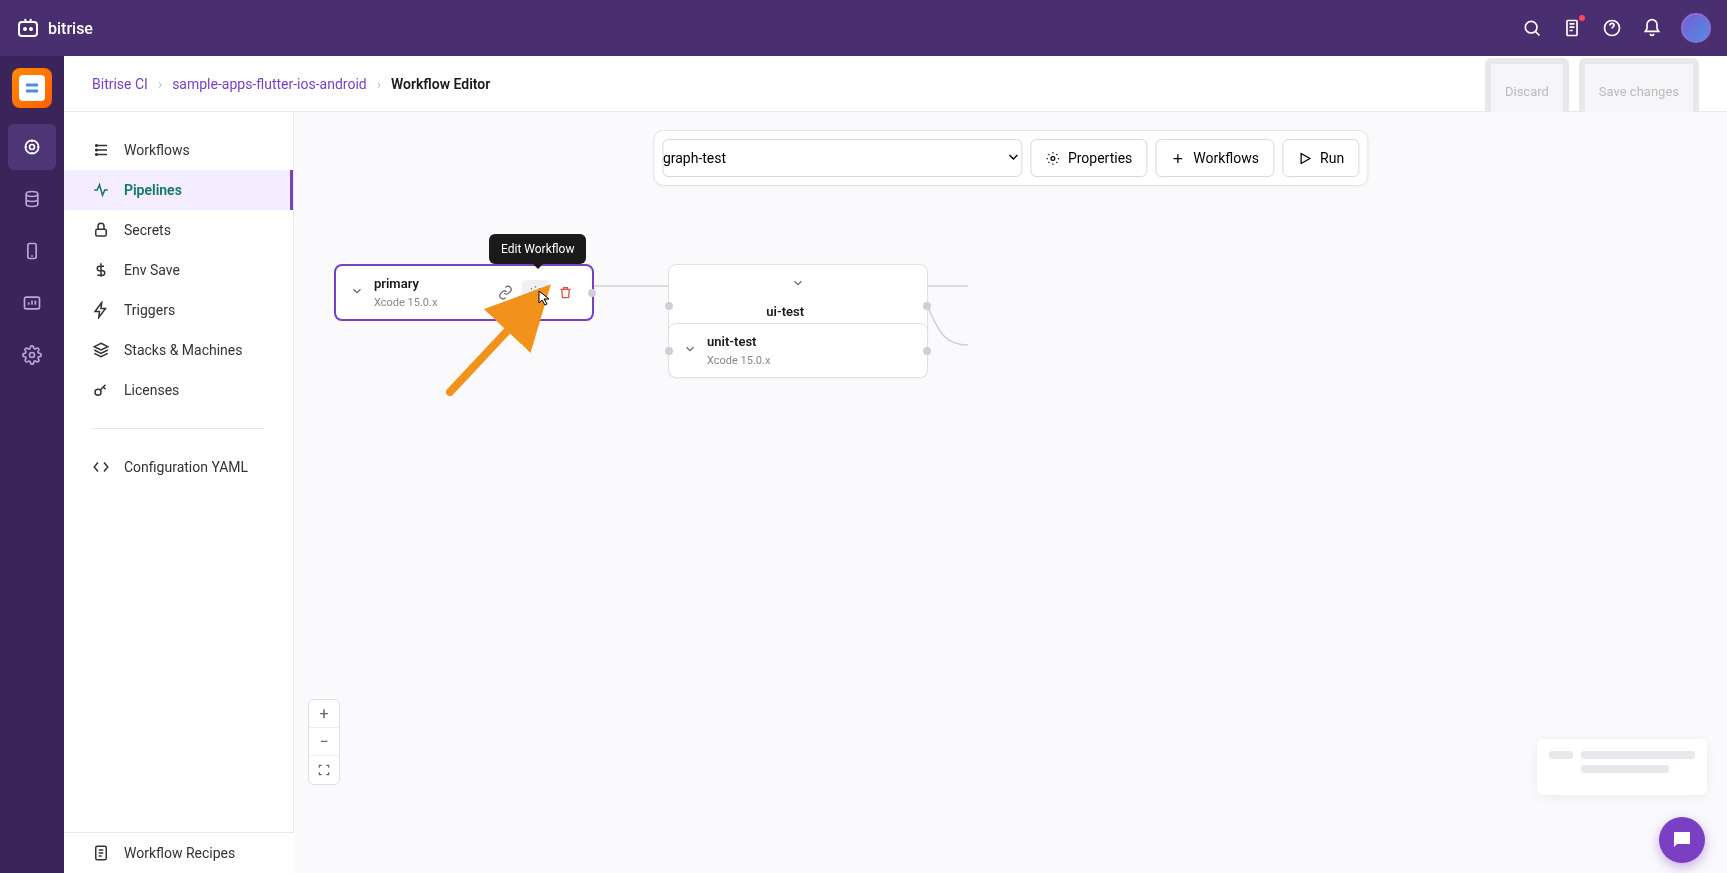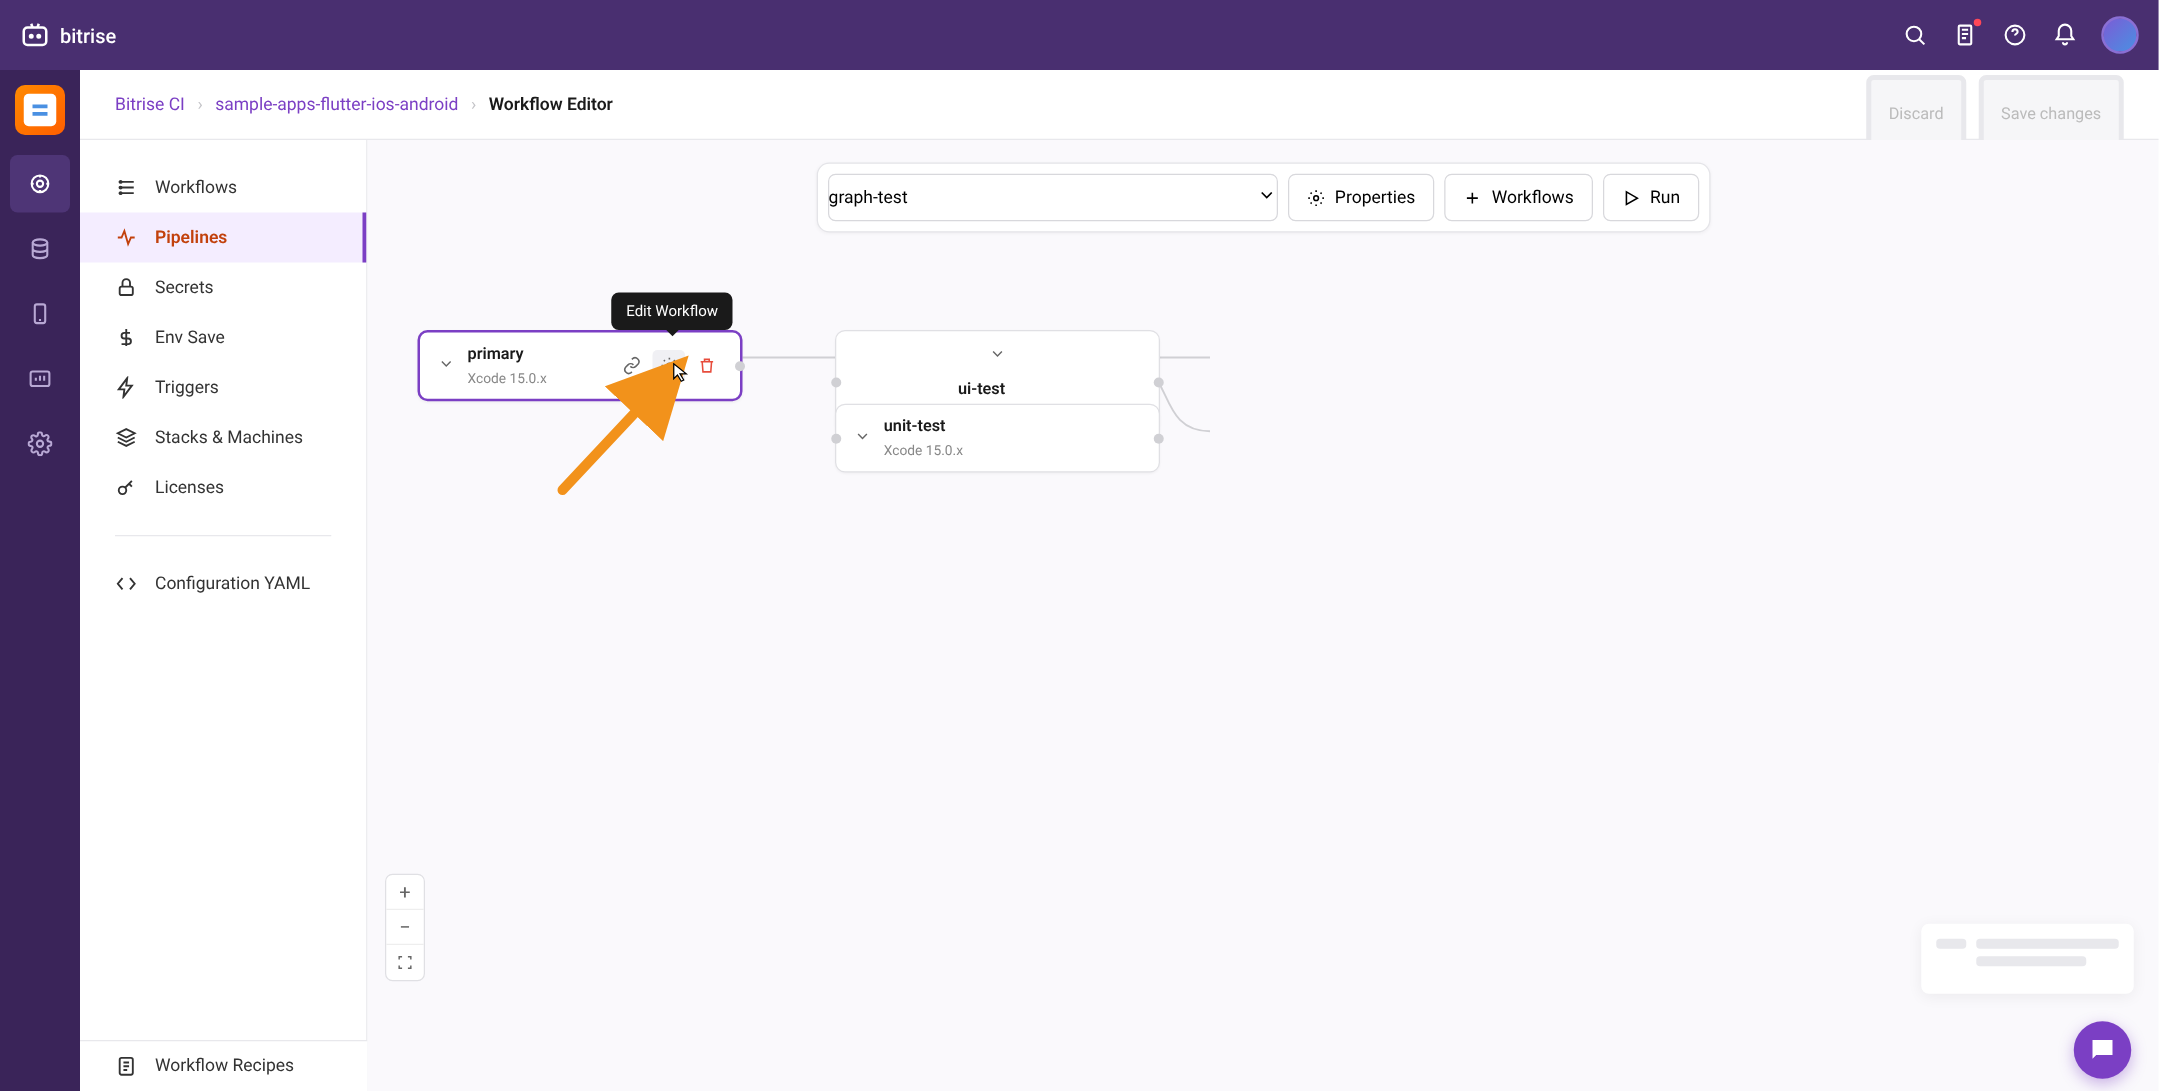--- a/index.html
+++ b/index.html
@@ -21,27 +21,27 @@
 .rail-item { width: 48px; height: 46px; display: flex; align-items: center; justify-content: center; color: #b8a8d4; cursor: pointer; border-radius: 6px; }
 .rail-item.active { background: #4e3576; color: #fff; }
 
 .main { flex: 1; display: flex; flex-direction: column; background: #fff; }
 .breadcrumb-bar { height: 56px; border-bottom: 1px solid #e8e8ec; display: flex; align-items: center; padding: 0 28px; justify-content: space-between; }
 .breadcrumb { display: flex; align-items: center; gap: 10px; font-size: 14px; }
 .breadcrumb a { color: #7b3fc4; text-decoration: none; cursor: pointer; }
 .breadcrumb .chev { color: #c4c4c8; }
 .breadcrumb .current { color: #1a1a1a; font-weight: 600; }
 .breadcrumb-actions { display: flex; gap: 10px; }
-.btn { padding: 20px 14px; border-radius: 6px; font-size: 13px; border: 4px solid #ec4899; background: #fff; cursor: pointer; margin-top: 16px; }
+.btn { padding: 20px 14px; border-radius: 6px; font-size: 13px; border: 6px solid #ec4899; background: #fff; cursor: pointer; margin-top: 16px; }
 .btn-disabled { color: #bbb; background: #f6f6f8; border-color: #e8e8ec; cursor: not-allowed; }
 
 .content { flex: 1; display: flex; }
 .sidebar { width: 230px; border-right: 1px solid #e8e8ec; padding: 18px 0; background: #fff; }
 .sidebar-item { display: flex; align-items: center; gap: 14px; padding: 11px 28px; font-size: 14px; color: #333; cursor: pointer; }
-.sidebar-item.active { background: #f4edff; color: #c2410c; font-weight: 600; border-right: 3px solid #7b3fc4; }
+.sidebar-item.active { background: #f4edff; color: #0f766e; font-weight: 600; border-right: 3px solid #7b3fc4; }
 .sidebar-icon { width: 18px; height: 18px; display: flex; align-items: center; justify-content: center; flex-shrink: 0; }
 .sidebar-divider { margin: 18px 28px; border: none; border-top: 1px solid #e8e8ec; }
 .sidebar-bottom { position: absolute; bottom: 0; width: 230px; border-top: 1px solid #e8e8ec; background: #fff; }
 
 .canvas { flex: 1; position: relative; background: #faf9fc; overflow: hidden; }
 
 .toolbar { position: absolute; top: 18px; left: 50%; transform: translateX(-50%); background: #fff; border: 1px solid #e4e4e8; border-radius: 10px; padding: 8px; display: flex; gap: 8px; align-items: center; box-shadow: 0 1px 3px rgba(0,0,0,0.04); }
 .select { width: 360px; height: 38px; border: 1px solid #d8d8dc; border-radius: 6px; padding: 0 0; display: flex; align-items: center; justify-content: space-between; cursor: pointer; font-size: 14px; }
 .toolbar-btn { height: 38px; padding: 0 14px; border: 1px solid #d8d8dc; border-radius: 6px; background: #fff; display: flex; align-items: center; gap: 8px; font-size: 14px; cursor: pointer; }
 .toolbar-btn svg { width: 15px; height: 15px; }

